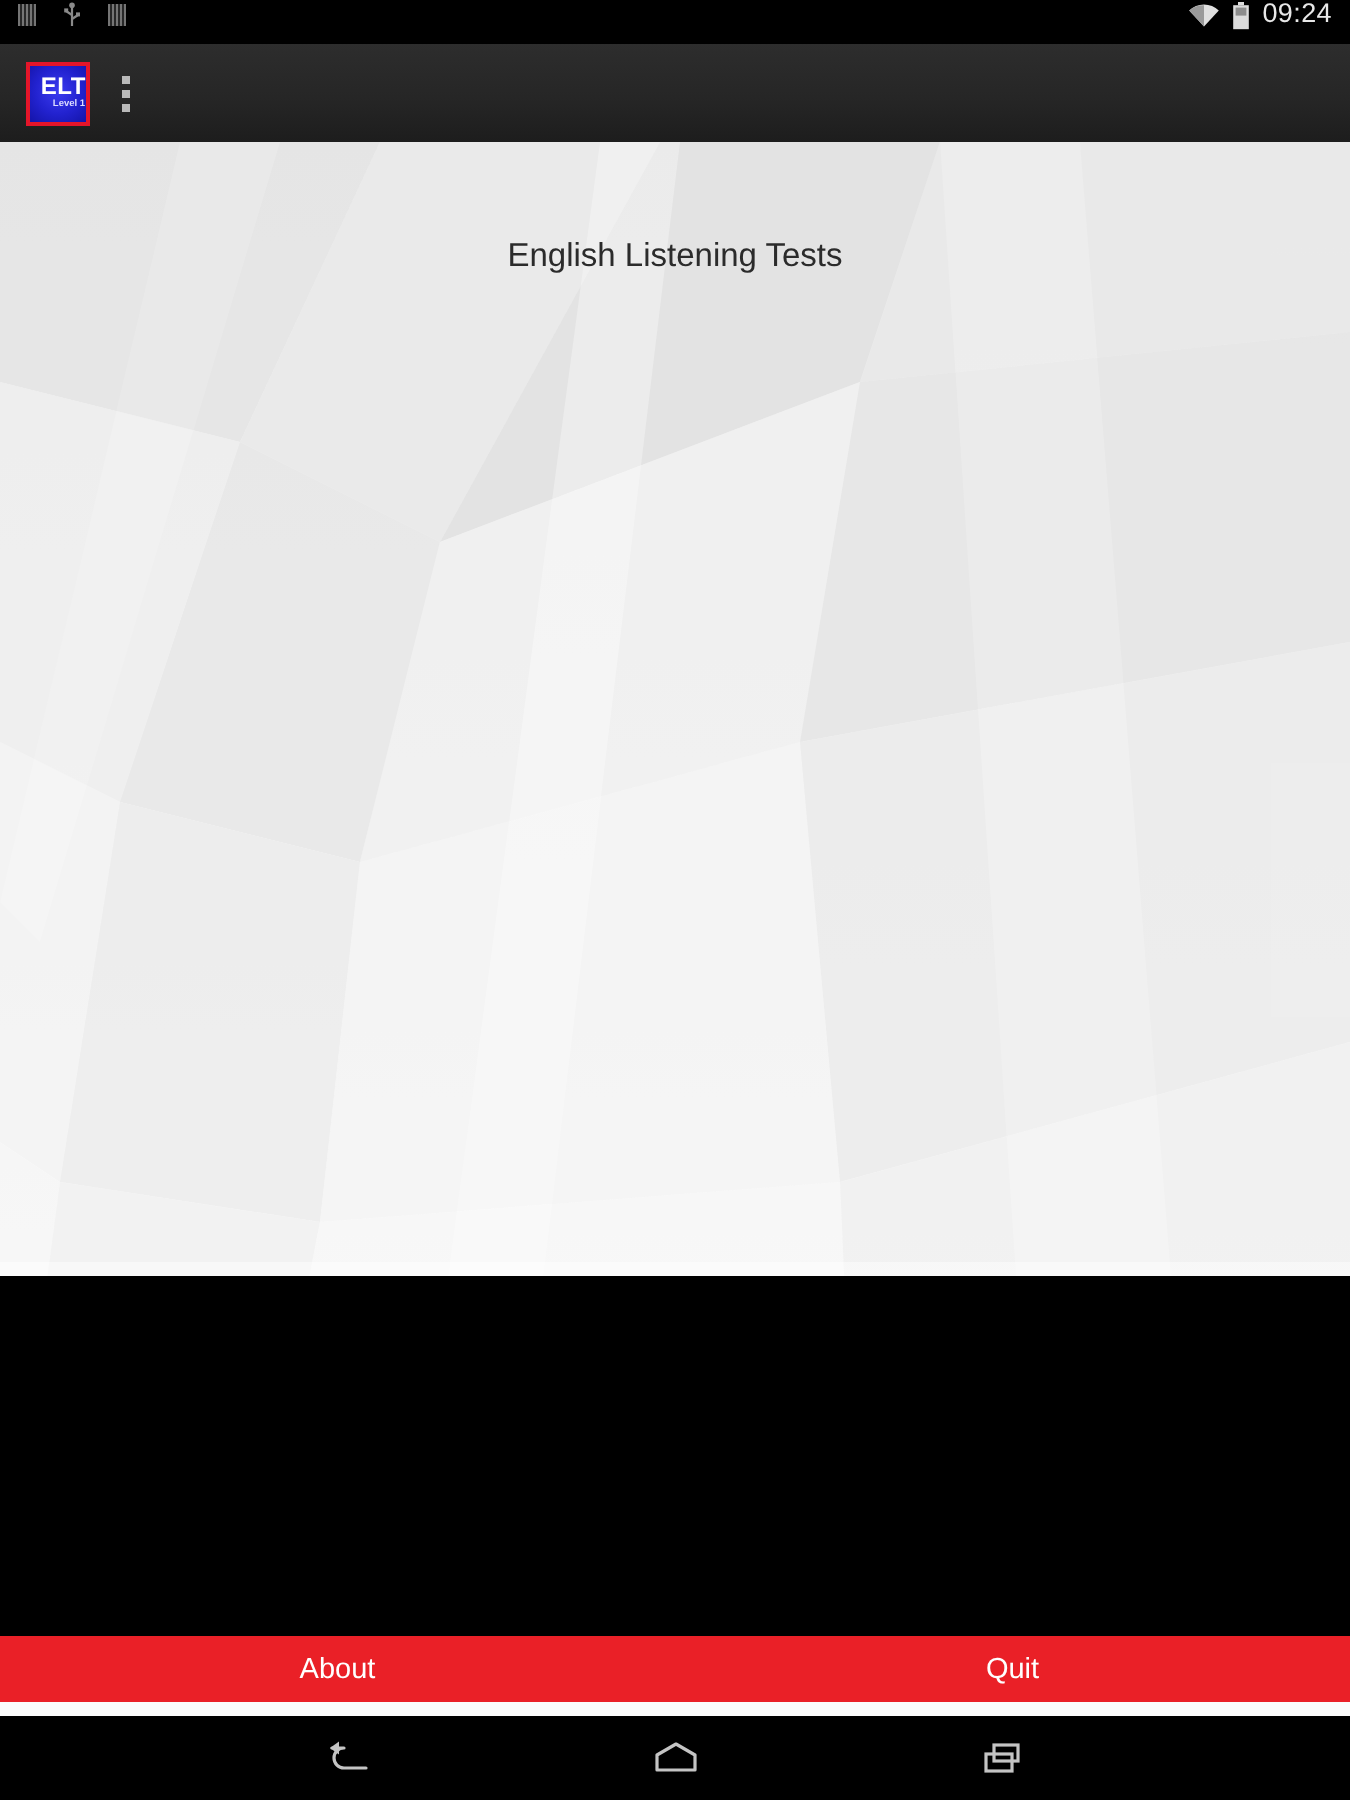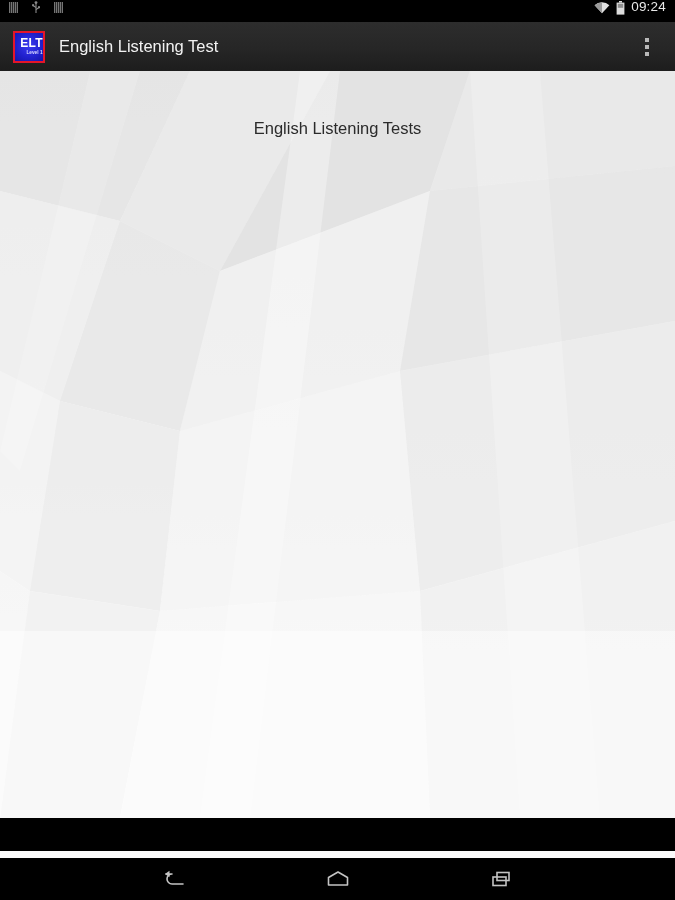--- a/index.html
+++ b/index.html
@@ -126,21 +126,21 @@
     width: 4px;
     height: 4px;
     background: #b9b9b9;
   }
 
   
   .content {
     position: absolute;
     left: 0; top: 71px;
     width: 675px;
-    height: 747px;
+    height: 567px;
     overflow: hidden;
     background: #f2f2f2;
   }
   .content .poly-bg {
     position: absolute;
     left: 0; top: 0;
     width: 675px;
     height: 747px;
     display: block;
   }
@@ -275,21 +275,20 @@
       </span>
       <span class="status-clock">09:24</span>
     </div>
   </div>
 
   <div class="action-bar">
     <div class="app-icon">
       <span class="elt">ELT</span>
       <span class="lvl">Level 1</span>
     </div>
-    <div class="action-title">English Listening Test</div>
     <div class="overflow-btn">
       <i></i>
       <i></i>
       <i></i>
     </div>
   </div>
 
   <div class="content">
 
     <svg class="poly-bg" viewBox="0 0 675 747" preserveAspectRatio="none">
@@ -324,20 +323,24 @@
       </g>
       <rect x="0" y="560" width="675" height="187" fill="#ffffff" opacity="0.45"></rect>
     </svg>
 
     <div class="content-inner">
       <div class="headline">English Listening Tests</div>
 
     </div>
   </div>
 
+  <div class="bottom-bar">
+    <div class="bb-item">About</div>
+    <div class="bb-item">Quit</div>
+  </div>
   <div class="bar-gap"></div>
 
   <div class="nav-bar">
     <div class="nav-btn">
       <svg width="28" height="20" viewBox="0 0 28 20">
         <path d="M23 15 H12 a5 5 0 0 1 0 -10 H6" fill="none" stroke="#c4c4c4" stroke-width="1.6" stroke-linecap="round" stroke-linejoin="round"></path>
         <path d="M9.5 1.8 L5 5 L9.5 8.2 Z" fill="#c4c4c4"></path>
       </svg>
     </div>
     <div class="nav-btn">

